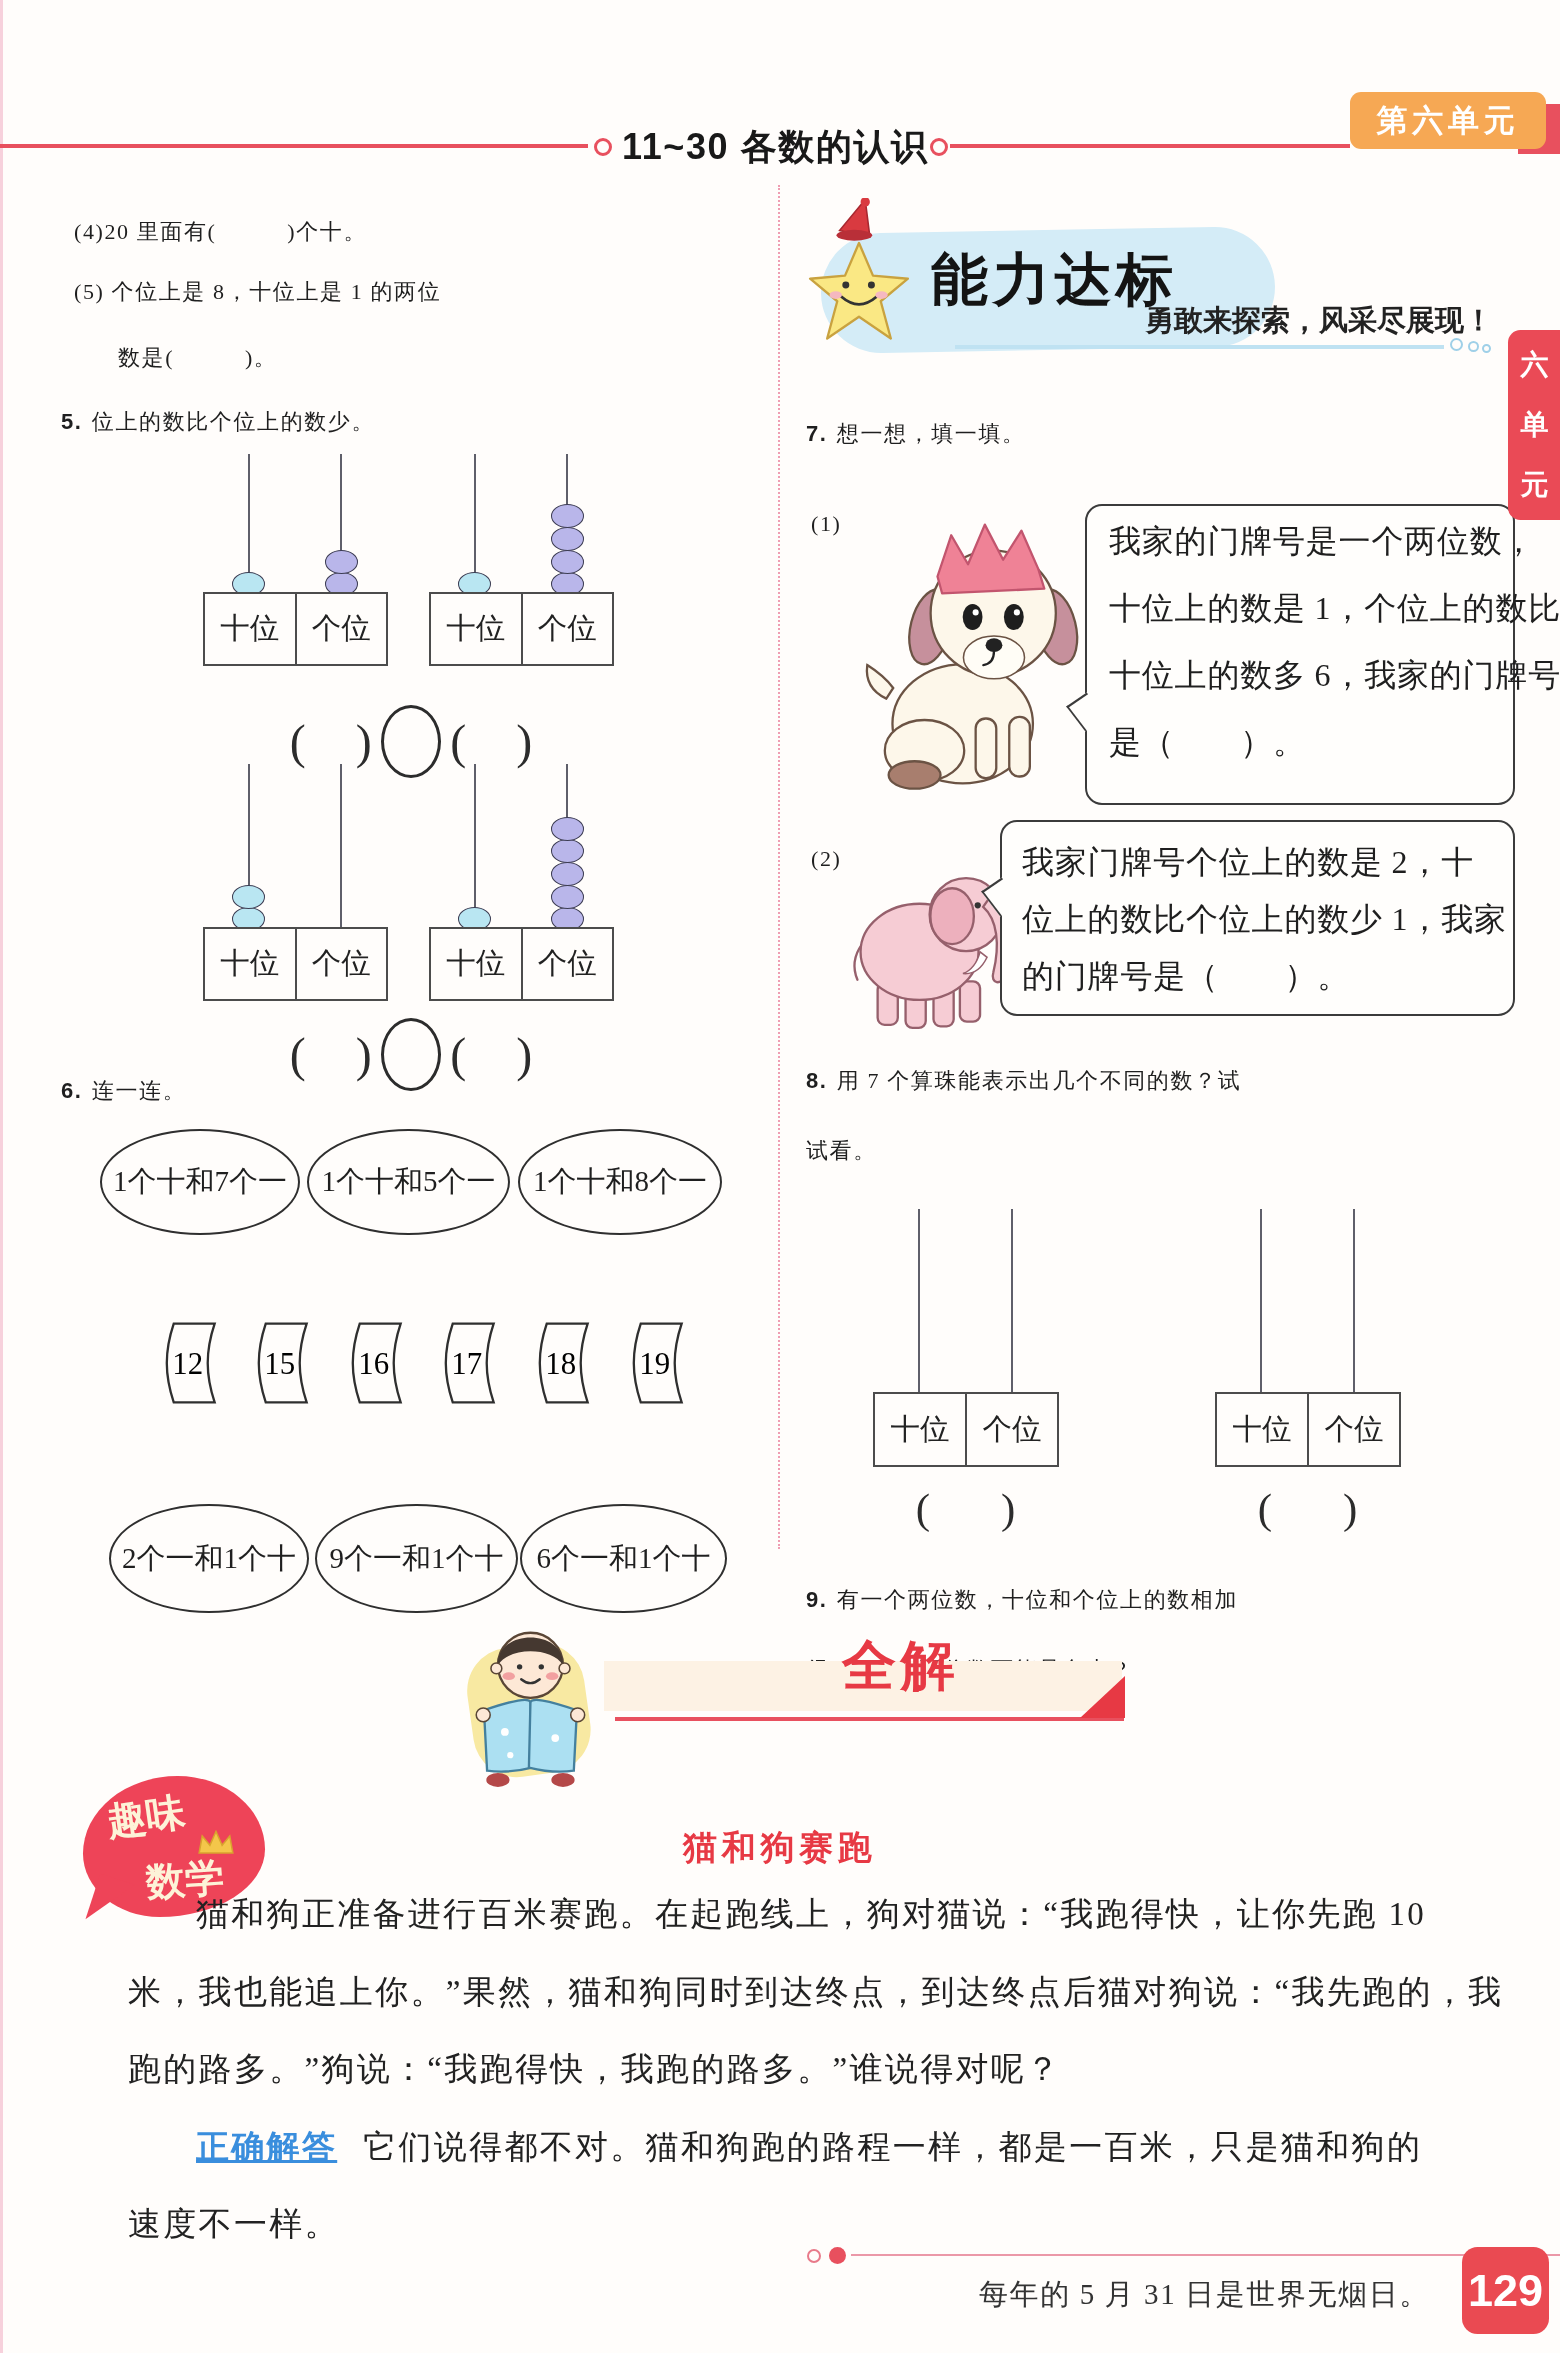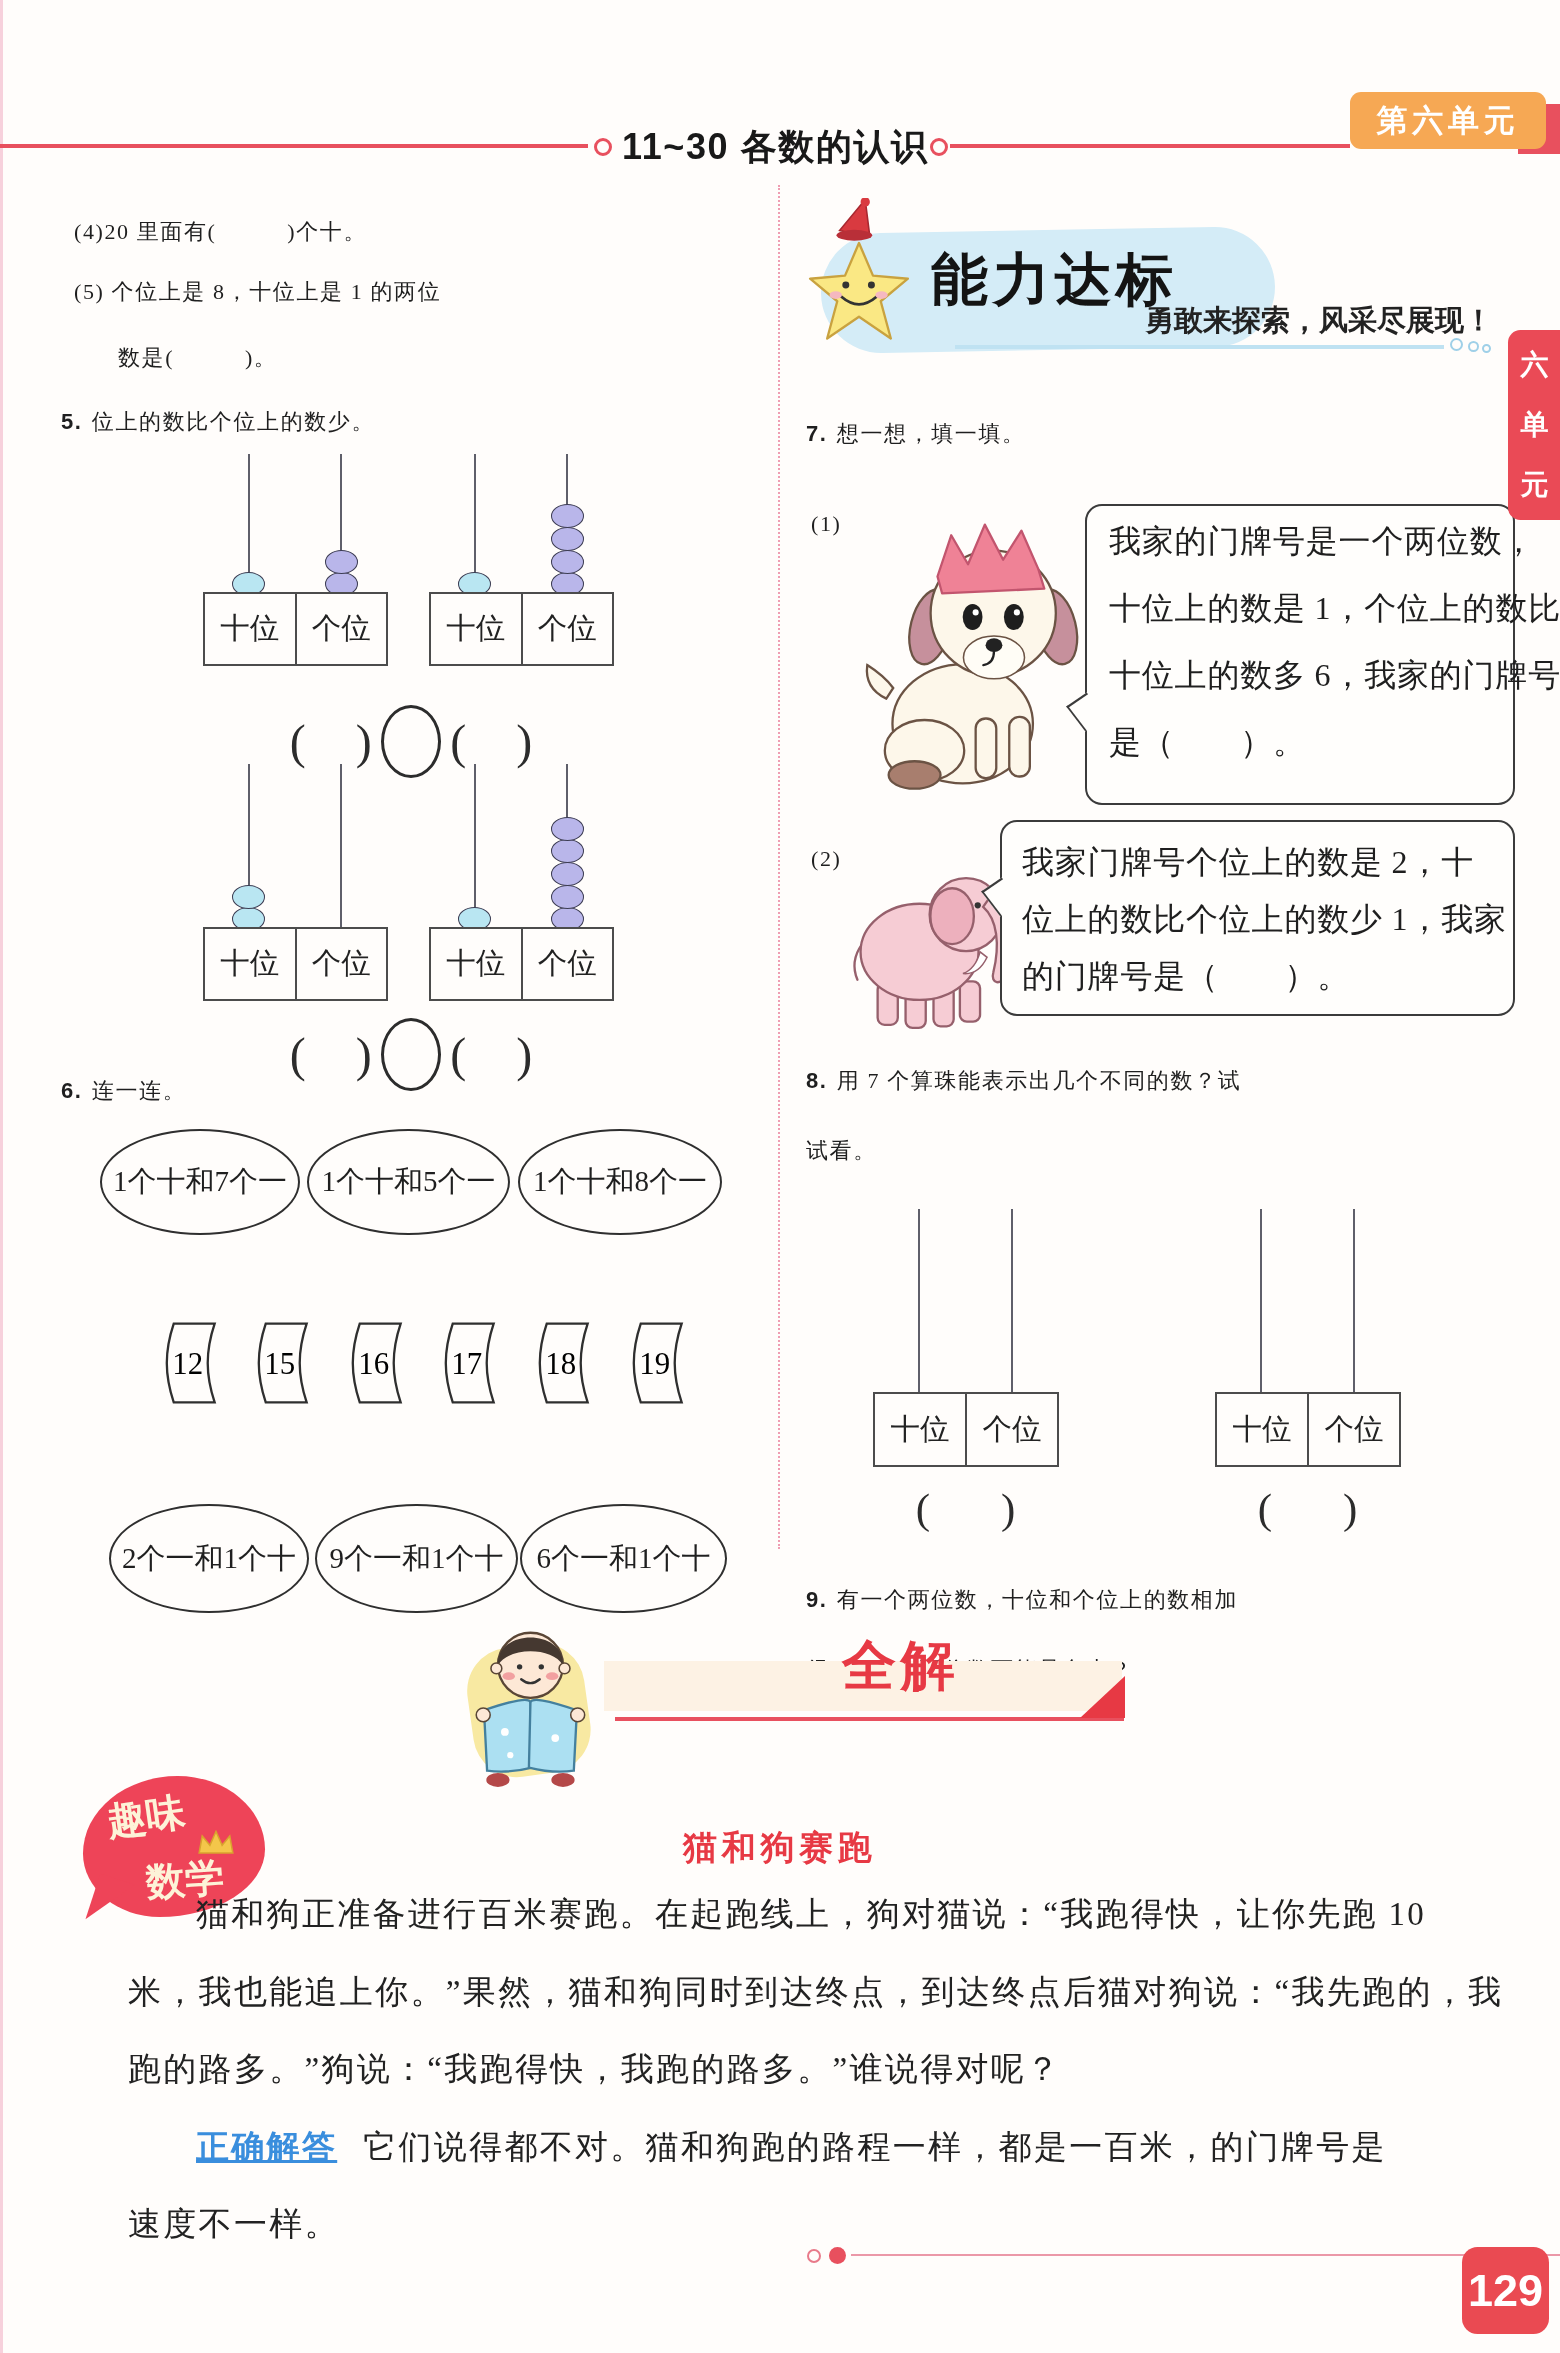--- a/index.html
+++ b/index.html
@@ -382,23 +382,24 @@
   <div class="abs badge-txt" style="left:146px;top:1853px;transform:rotate(-4deg);">数学</div>
   <svg class="abs" style="left:196px;top:1830px;" width="40" height="26" viewBox="0 0 52 34">
     <polygon points="4,30 8,8 18,20 26,2 34,20 44,8 48,30" fill="#f4c64a" stroke="#d9a32e" stroke-width="2"></polygon>
   </svg>
 
   <div class="abs story-title" style="left:683px;top:1825px;">猫和狗赛跑</div>
   <div class="abs story" style="left:196px;top:1892px;">猫和狗正准备进行百米赛跑。在起跑线上，狗对猫说：“我跑得快，让你先跑 10</div>
   <div class="abs story" style="left:128px;top:1970px;">米，我也能追上你。”果然，猫和狗同时到达终点，到达终点后猫对狗说：“我先跑的，我</div>
   <div class="abs story" style="left:128px;top:2047px;">跑的路多。”狗说：“我跑得快，我跑的路多。”谁说得对呢？</div>
   <div class="abs story" style="left:196px;top:2125px;">
-    <span class="ans-label">正确解答</span><span>它们说得都不对。猫和狗跑的路程一样，都是一百米，的门牌号是</span>
+    <span class="ans-label">正确解答</span><span>它们说得都不对。猫和狗跑的路程一样，都是一百米，只是猫和狗的</span>
   </div>
   <div class="abs story" style="left:128px;top:2202px;">速度不一样。</div>
 
   <div class="abs hring" style="left:807px;top:2249px;width:10px;height:10px;border-width:2.3px;border-color:#e87a8a;"></div>
   <div class="abs" style="left:829px;top:2247px;width:17px;height:17px;border-radius:50%;background:#e8505e;"></div>
   <div class="abs foot-line" style="left:851px;top:2254px;width:710px;"></div>
+  <div class="abs foot-text" style="left:979px;top:2275px;">每年的 5 月 31 日是世界无烟日。</div>
   <div class="abs pagenum" style="left:1462px;top:2247px;width:87px;height:87px;">129</div>
 
 </div>
 
 
 </body></html>

